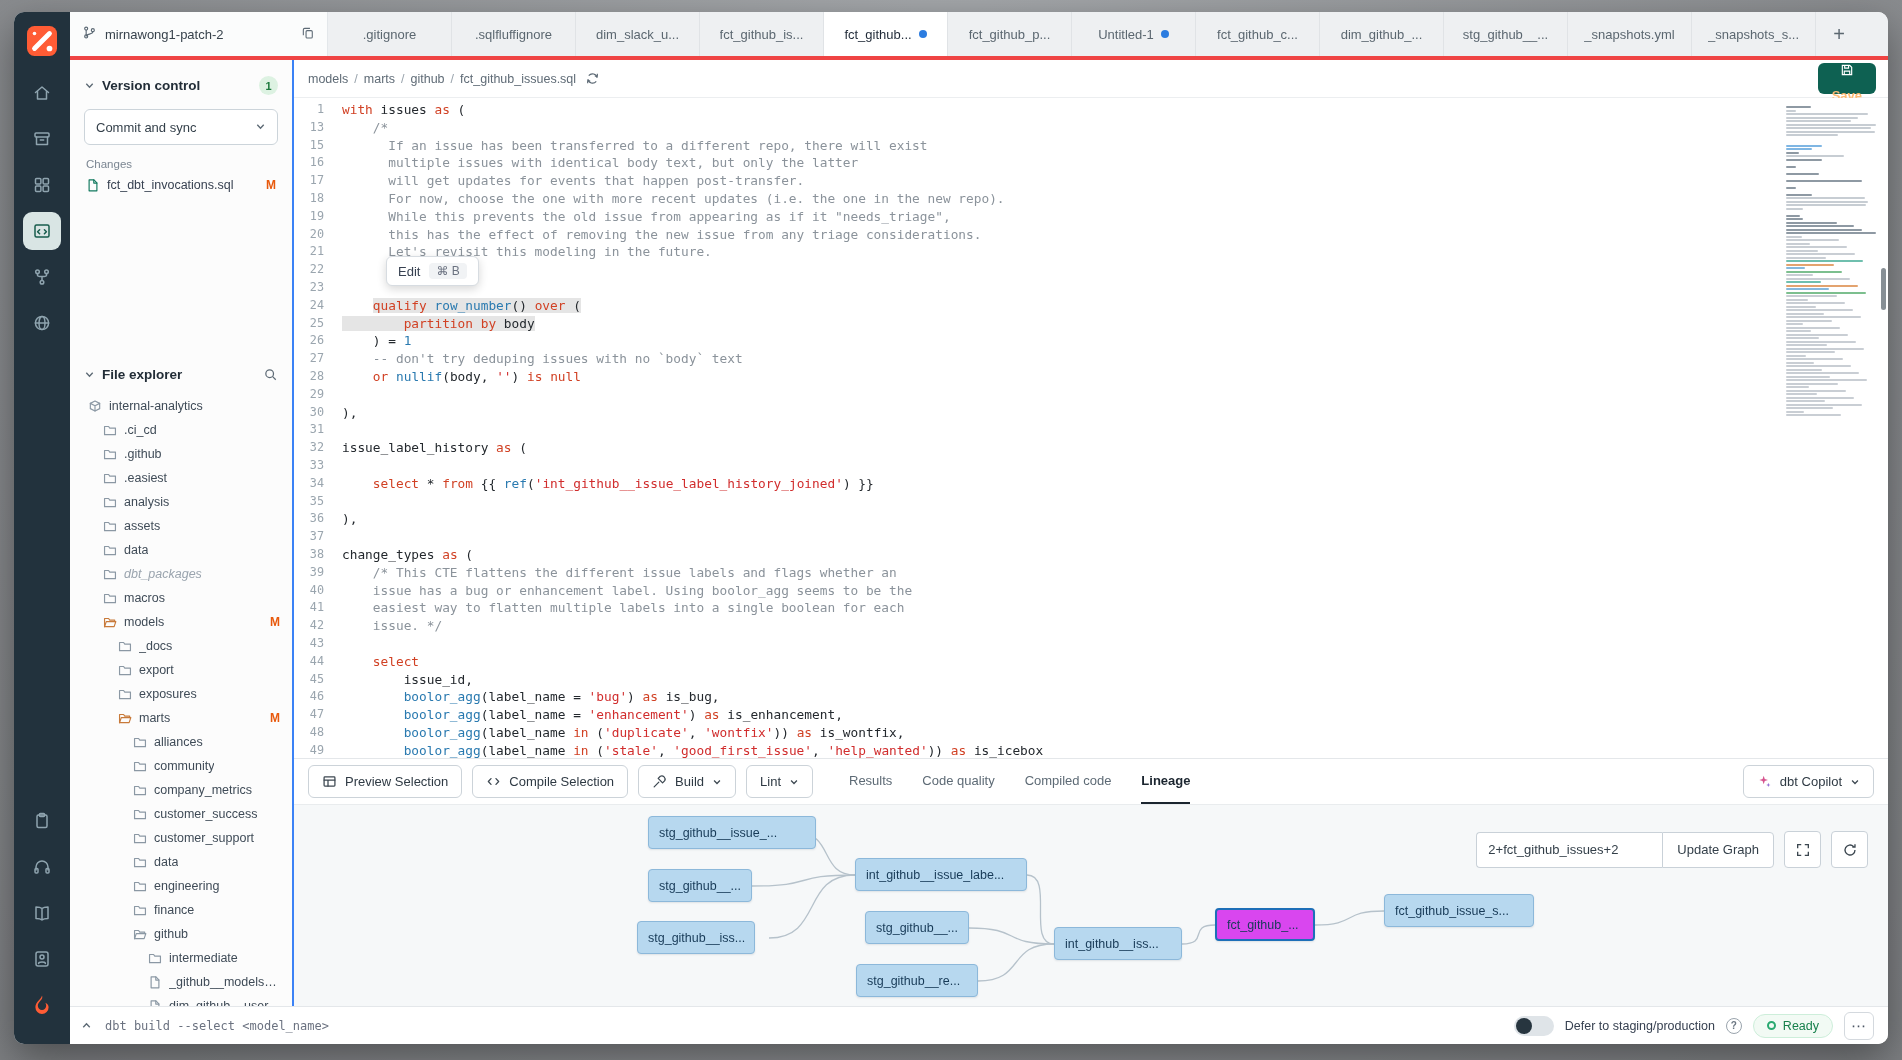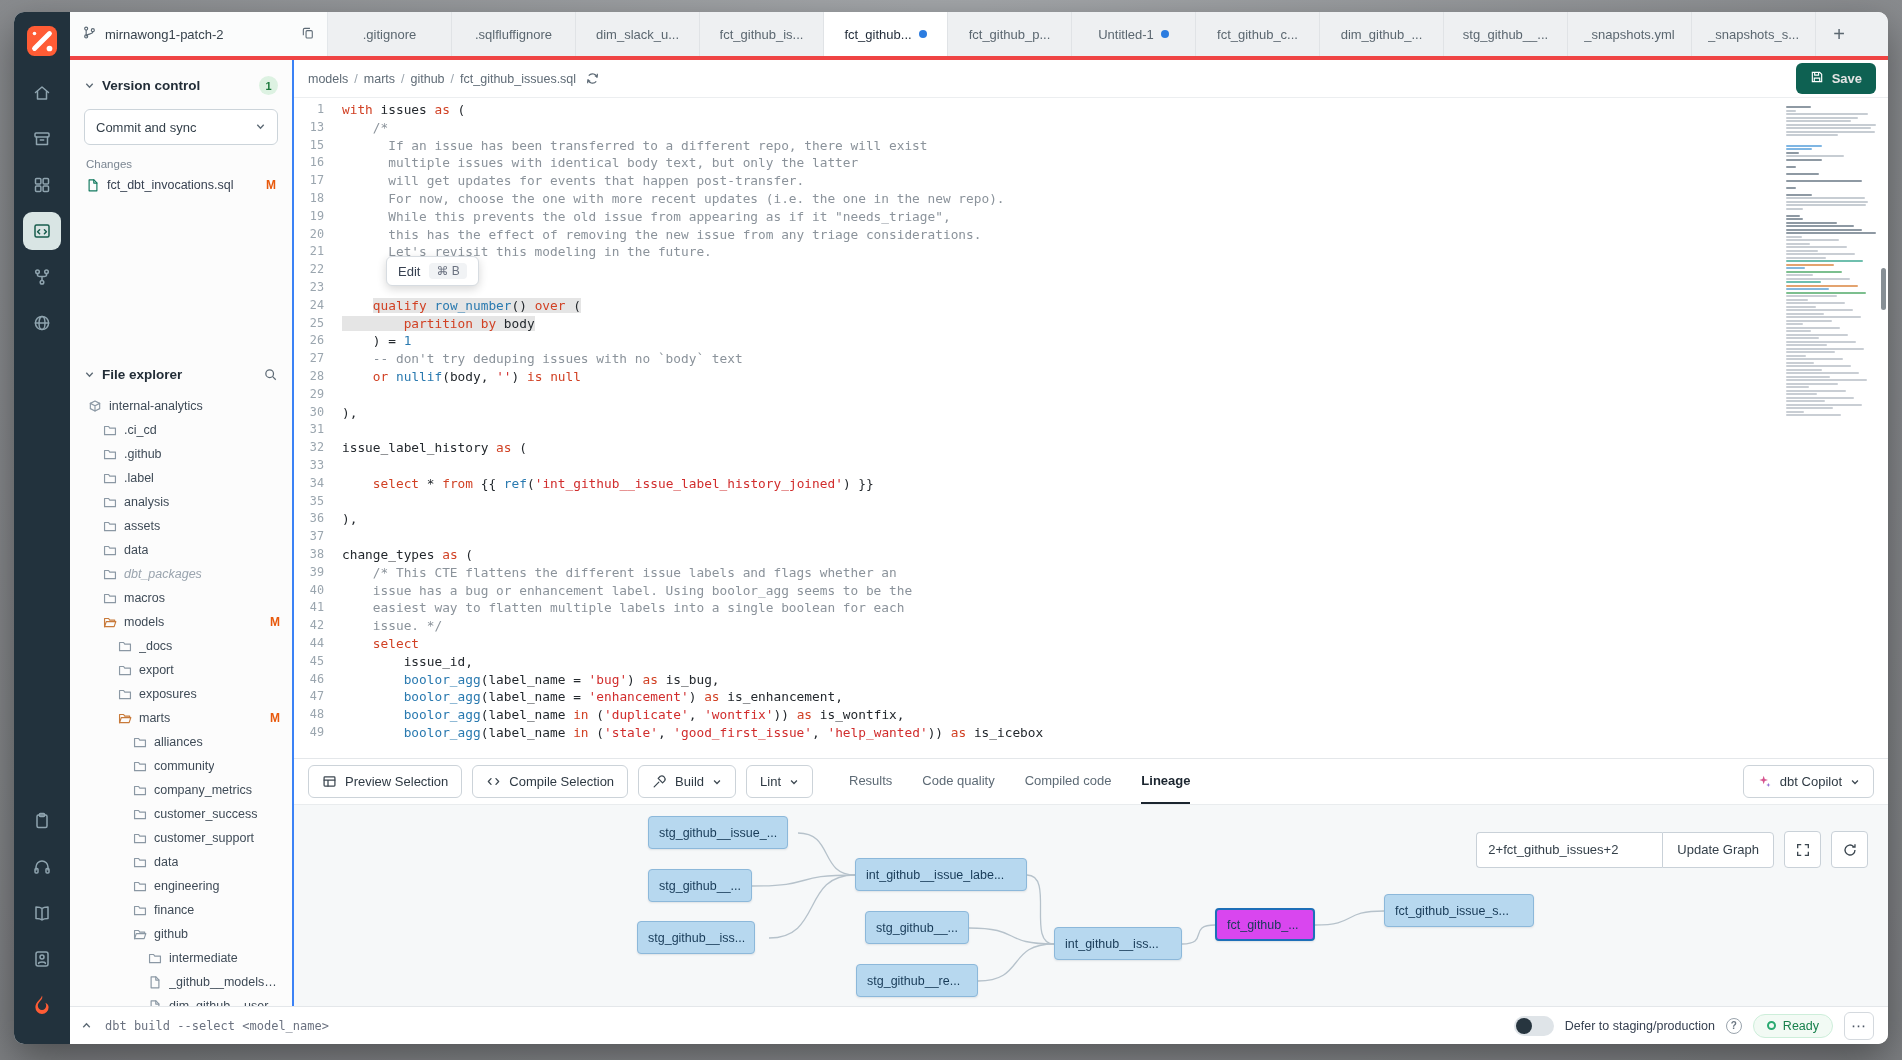--- a/index.html
+++ b/index.html
@@ -54,22 +54,22 @@
   .tree-row.muted { color:#9aa4ae; font-style:italic; }
   .tree-row .tlabel { overflow:hidden; text-overflow:ellipsis; }
 
   
   .ecol { flex:1; display:flex; flex-direction:column; min-width:0; }
   .crumbbar { height:38px; flex:none; display:flex; align-items:center; padding:0 12px 0 14px; border-bottom:1px solid #eceef0; background:#fff; gap:9px; }
   .bc { font-size:12.5px; color:#5f6b76; display:flex; gap:6px; align-items:center; }
   .bc .bc-seg { cursor:pointer; }
   .bc .bc-sep { color:#9aa4ad; }
   .bc-action { color:#5d6a75; cursor:pointer; display:grid; place-items:center; }
-  .save { margin-left:auto; height:31px; padding:0 14px; background:#0e6152; color:#e5e5e5; border:none; border-radius:6px;
-          font-size:13px; font-weight:600; display:inline-flex; align-items:center; gap:8px; cursor:pointer; font-family:inherit; }
+  .save { margin-left:auto; height:31px; padding:0 14px; background:#0e6152; color:#fdba74; border:none; border-radius:6px;
+          font-size:13px; font-weight:600; display:inline-flex; align-items:center; gap:8px; cursor:pointer; font-family:inherit;flex-direction:column; }
 
   .editor { flex:1; min-height:0; position:relative; display:flex; background:#fff; overflow:hidden; }
   .codes { flex:1; padding-top:3px; overflow:hidden; font-family:"DejaVu Sans Mono",monospace; }
   .cl { height:17.8px; line-height:17.8px; display:flex; font-size:12.8px; color:#24292e; }
   .ln { width:48px; flex:none; text-align:right; padding-right:18px; color:#9aa5ae; font-size:11.8px; user-select:none; }
   .ct { white-space:pre; }
   .codes i { font-style:normal; }
   .codes .kw { color:#d14124; }
   .codes .fn { color:#2a7ab0; }
   .codes .str { color:#d12d2d; }
@@ -380,21 +380,21 @@
                   </svg>
                 </span>
                    <span class="tlabel">.github</span>
               </div>
               <div class="tree-row" style="padding-left: 21px;">
                 <span class="ticon">
                   <svg width="14" height="14" viewBox="0 0 18 18" fill="none" stroke="currentColor" stroke-width="1.5" stroke-linecap="round" stroke-linejoin="round">
                     <path d="M2 4.5h5.2l1.5 2H16V15H2z"></path>
                   </svg>
                 </span>
-                   <span class="tlabel">.label</span>
+                   <span class="tlabel">.easiest</span>
               </div>
               <div class="tree-row" style="padding-left: 21px;">
                 <span class="ticon">
                   <svg width="14" height="14" viewBox="0 0 18 18" fill="none" stroke="currentColor" stroke-width="1.5" stroke-linecap="round" stroke-linejoin="round">
                     <path d="M2 4.5h5.2l1.5 2H16V15H2z"></path>
                   </svg>
                 </span>
                    <span class="tlabel">analysis</span>
               </div>
               <div class="tree-row" style="padding-left: 21px;">
@@ -720,20 +720,24 @@
                 <span class="ln">40</span>
                 <span class="ct"><i class="cmt">    issue has a bug or enhancement label. Using boolor_agg seems to be the</i></span>
               </div>
               <div class="cl">
                 <span class="ln">41</span>
                 <span class="ct"><i class="cmt">    easiest way to flatten multiple labels into a single boolean for each</i></span>
               </div>
               <div class="cl">
                 <span class="ln">42</span>
                 <span class="ct"><i class="cmt">    issue. */</i></span>
+              </div>
+              <div class="cl">
+                <span class="ln">43</span>
+                <span class="ct"></span>
               </div>
               <div class="cl">
                 <span class="ln">44</span>
                 <span class="ct">    <i class="kw">select</i></span>
               </div>
               <div class="cl">
                 <span class="ln">45</span>
                 <span class="ct">        issue_id,</span>
               </div>
               <div class="cl">
@@ -920,21 +924,21 @@
               <svg class="edges">
                 <path d="M504 28 C539.625 28 525.375 70 561 70"></path>
                 <path d="M458 81 C522.375 81 496.625 70 561 70"></path>
                 <path d="M475 133 C528.75 133 507.25 70 561 70"></path>
                 <path d="M733 70 C761 70 732 139 760 139"></path>
                 <path d="M675 123 C728.125 123 706.875 139 760 139"></path>
                 <path d="M684 176 C731.5 176 712.5 139 760 139"></path>
                 <path d="M888 139 C916 139 893 120 921 120"></path>
                 <path d="M1021 120 C1064.125 120 1046.875 106 1090 106"></path>
               </svg>
-              <div class="lnode" style="left: 354px; top: 11px; width: 140px;">
+              <div class="lnode" style="left: 354px; top: 11px; width: 168px;">
                 <span>stg_github__issue_...</span>
               </div>
               <div class="lnode" style="left: 354px; top: 64px; width: 104px;">
                 <span>stg_github__...</span>
               </div>
               <div class="lnode" style="left: 343px; top: 116px; width: 118px;">
                 <span>stg_github__iss...</span>
               </div>
               <div class="lnode" style="left: 561px; top: 53px; width: 172px;">
                 <span>int_github__issue_labe...</span>

